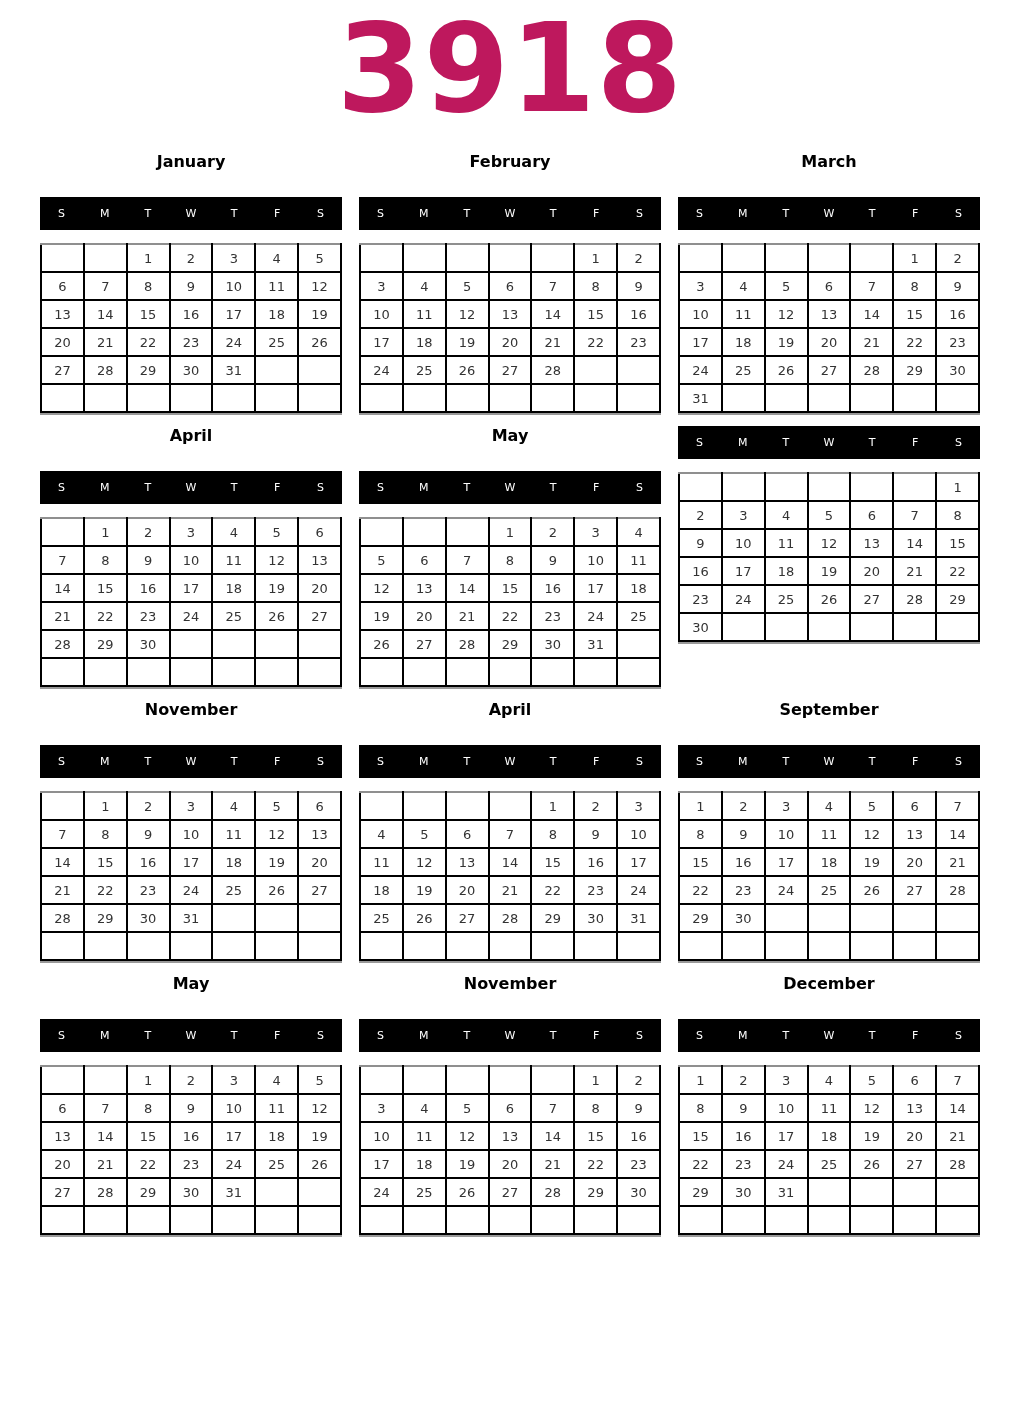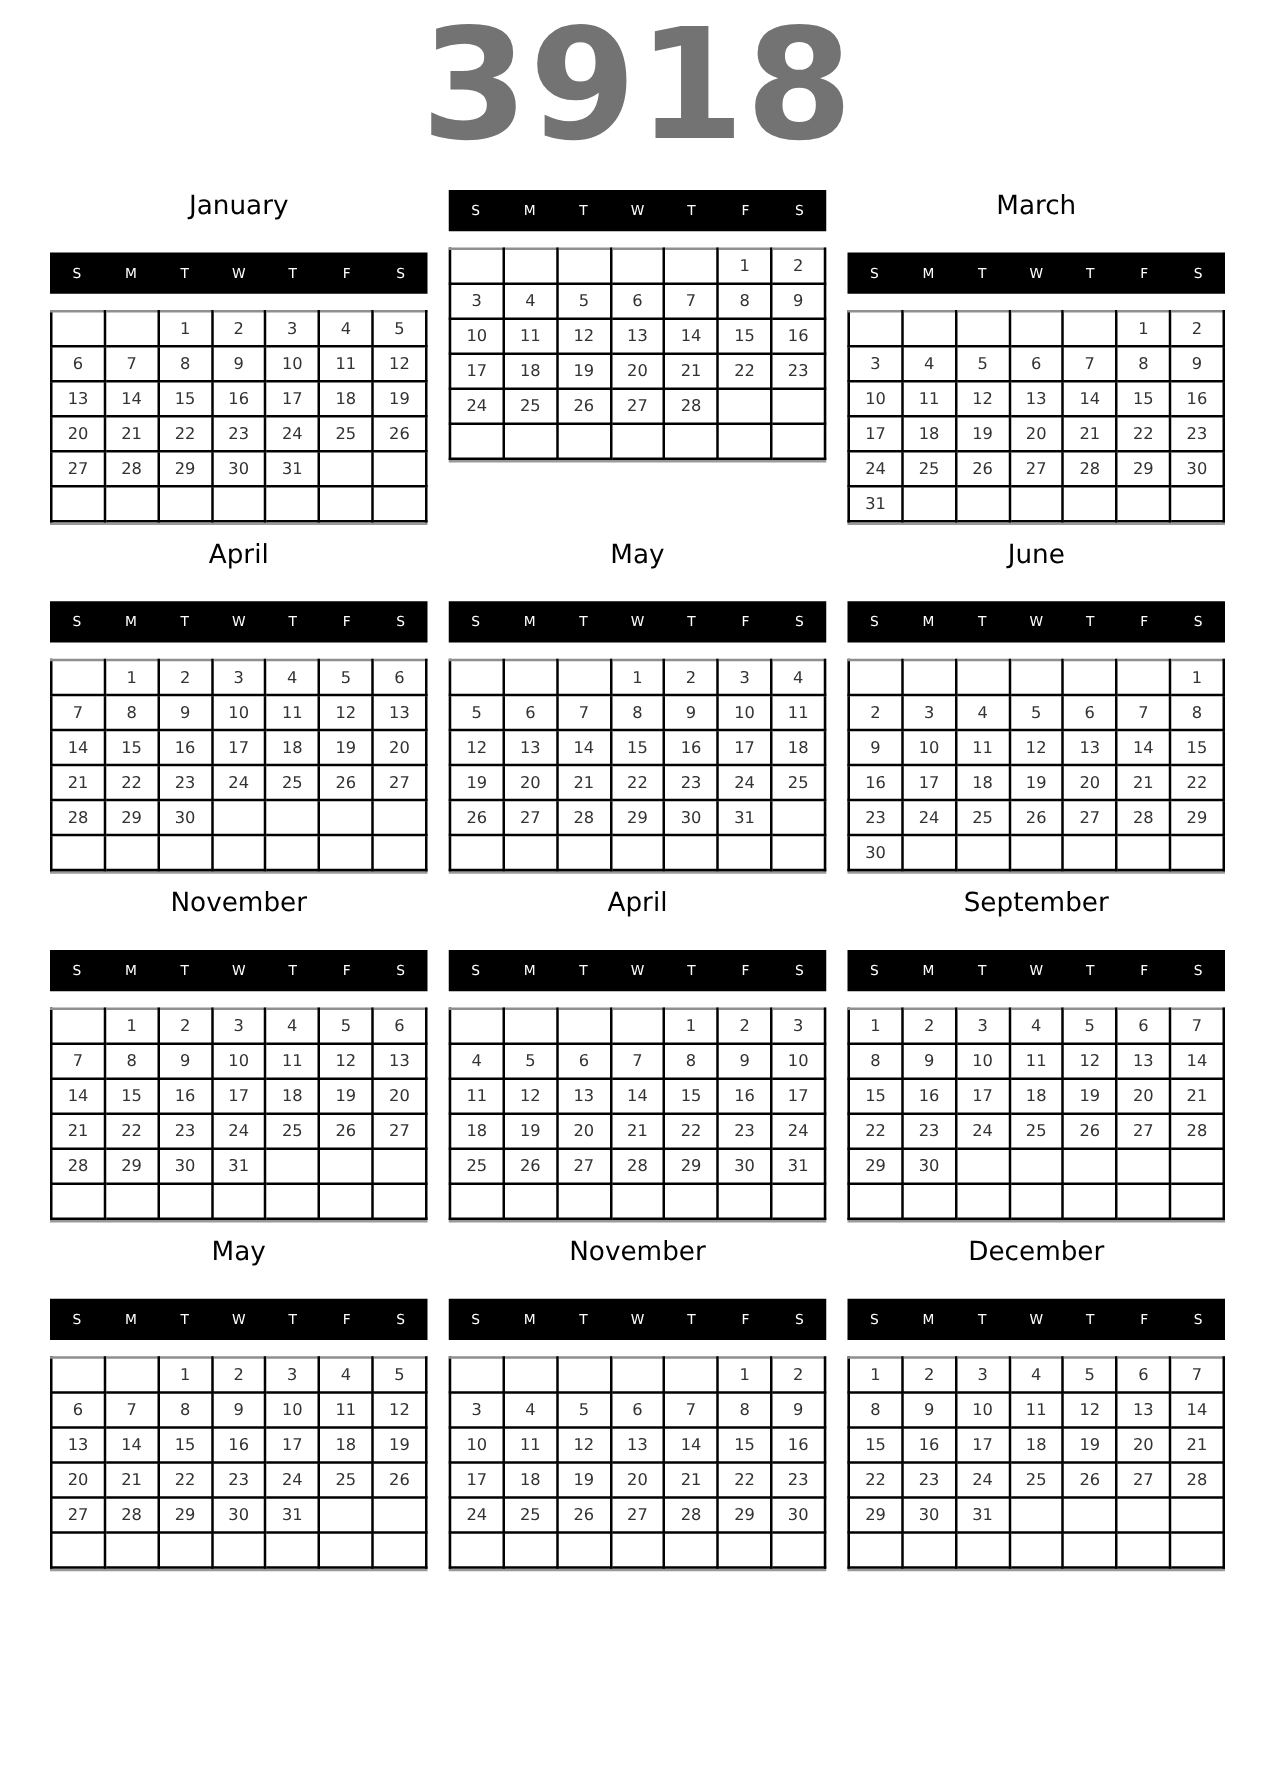--- a/index.html
+++ b/index.html
@@ -13,35 +13,35 @@
     font-family: "DejaVu Sans", "Liberation Sans", sans-serif;
     overflow: hidden;
   }
   .year-title {
     margin: 0;
     padding-top: 4px;
     text-align: center;
     font-size: 123px;
     font-weight: 700;
     line-height: 1.06;
-    color: #737373;
+    color: #be185d;
     letter-spacing: 1px;
   }
   .months {
     display: grid;
     grid-template-columns: repeat(3, 1fr);
     column-gap: 17px;
     row-gap: 13px;
     margin: 18px 40px 0 40px;
   }
   .month-name {
     margin: 0 0 26px 0;
     text-align: center;
-    font-size: 21px;
-    font-weight: 400;
+    font-size: 16px;
+    font-weight: 700;
     color: #000000;
   }
   .weekday-bar {
     display: grid;
     grid-template-columns: repeat(7, 1fr);
     background: #000000;
     height: 33px;
     align-items: center;
     margin-bottom: 13px;
   }
@@ -141,20 +141,21 @@
               <td></td>
               <td></td>
               <td></td>
               <td></td>
             </tr>
           </tbody>
         </table>
   </section>
 
   <section class="month">
+    <h2 class="month-name">February</h2>
     <div class="weekday-bar">
           <span class="weekday">S</span>
           <span class="weekday">M</span>
           <span class="weekday">T</span>
           <span class="weekday">W</span>
           <span class="weekday">T</span>
           <span class="weekday">F</span>
           <span class="weekday">S</span>
         </div>
     <table class="days">
@@ -424,21 +425,20 @@
               <td></td>
               <td></td>
               <td></td>
               <td></td>
             </tr>
           </tbody>
         </table>
   </section>
 
   <section class="month">
-    <h2 class="month-name">June</h2>
     <div class="weekday-bar">
           <span class="weekday">S</span>
           <span class="weekday">M</span>
           <span class="weekday">T</span>
           <span class="weekday">W</span>
           <span class="weekday">T</span>
           <span class="weekday">F</span>
           <span class="weekday">S</span>
         </div>
     <table class="days">

